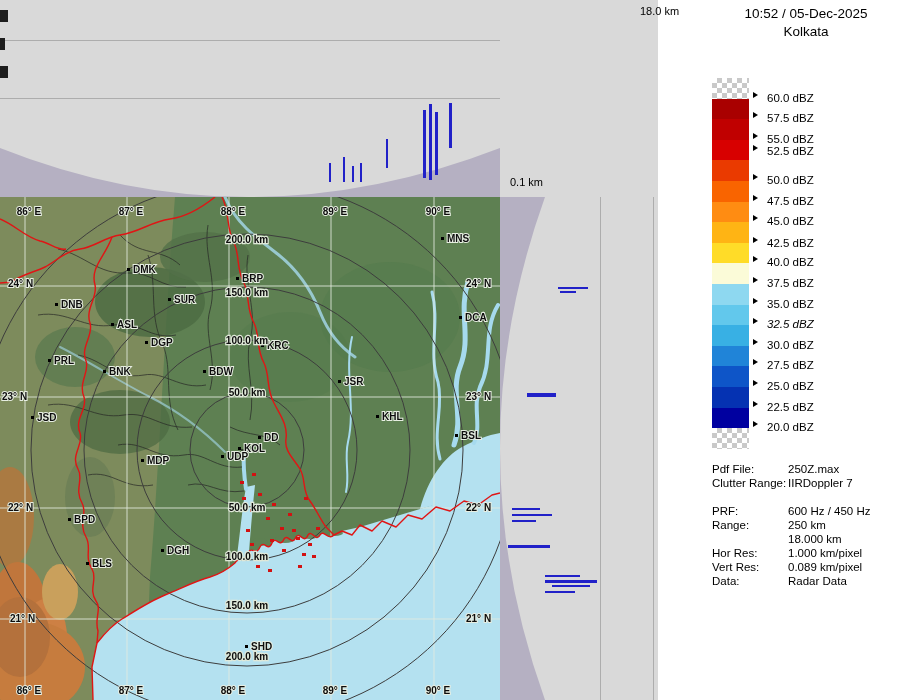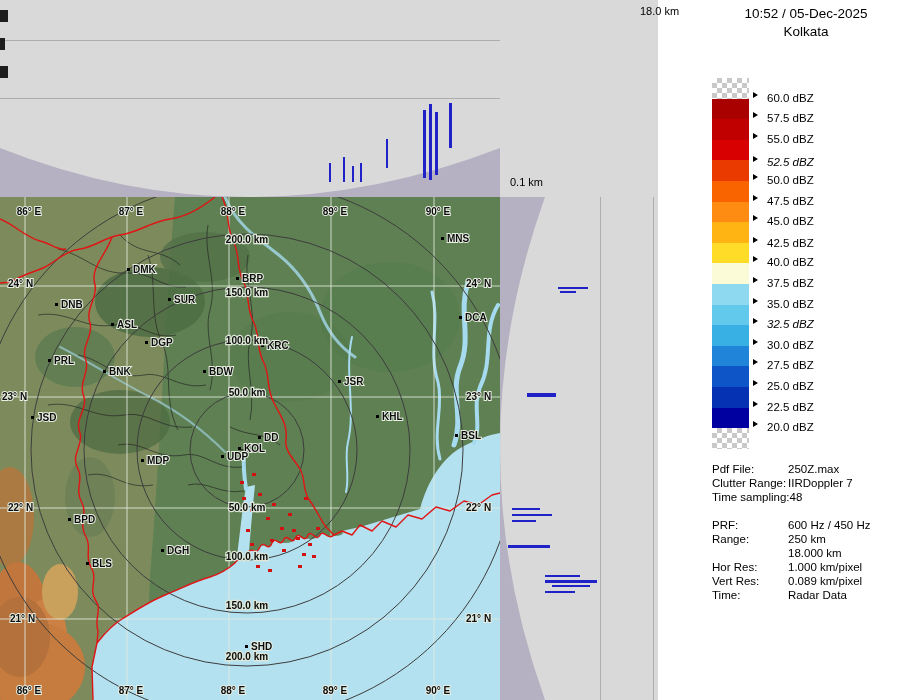--- a/index.html
+++ b/index.html
@@ -304,21 +304,21 @@
           <span>60.0 dBZ</span>
         </div>
         <div class="scale-label" style="top: 34px;">
           <span class="tri"></span>
           <span>57.5 dBZ</span>
         </div>
         <div class="scale-label" style="top: 54.8px;">
           <span class="tri"></span>
           <span>55.0 dBZ</span>
         </div>
-        <div class="scale-label" style="top: 78px; font-style: italic;">
+        <div class="scale-label" style="top: 67px;">
           <span class="tri"></span>
           <span>52.5 dBZ</span>
         </div>
         <div class="scale-label" style="top: 96px;">
           <span class="tri"></span>
           <span>50.0 dBZ</span>
         </div>
         <div class="scale-label" style="top: 116.6px;">
           <span class="tri"></span>
           <span>47.5 dBZ</span>
@@ -372,24 +372,20 @@
   <div id="metaList">
       <div class="meta-row">
         <span class="meta-label">Pdf File:</span>
         <span class="meta-value">250Z.max</span>
       </div>
       <div class="meta-row">
         <span class="meta-label">Clutter Range:</span>
         <span class="meta-value">IIRDoppler 7</span>
       </div>
       <div class="meta-row">
-        <span class="meta-label">Time sampling:</span>
-        <span class="meta-value">48</span>
-      </div>
-      <div class="meta-row">
         <span class="meta-label"></span>
         <span class="meta-value"></span>
       </div>
       <div class="meta-row">
         <span class="meta-label">PRF:</span>
         <span class="meta-value">600 Hz / 450 Hz</span>
       </div>
       <div class="meta-row">
         <span class="meta-label">Range:</span>
         <span class="meta-value">250 km</span>
@@ -400,21 +396,21 @@
       </div>
       <div class="meta-row">
         <span class="meta-label">Hor Res:</span>
         <span class="meta-value">1.000 km/pixel</span>
       </div>
       <div class="meta-row">
         <span class="meta-label">Vert Res:</span>
         <span class="meta-value">0.089 km/pixel</span>
       </div>
       <div class="meta-row">
-        <span class="meta-label">Time:</span>
+        <span class="meta-label">Data:</span>
         <span class="meta-value">Radar Data</span>
       </div>
       <div class="meta-row">
         <span class="meta-label"></span>
         <span class="meta-value"></span>
       </div>
     </div>
 </div>
 
 </body></html>

